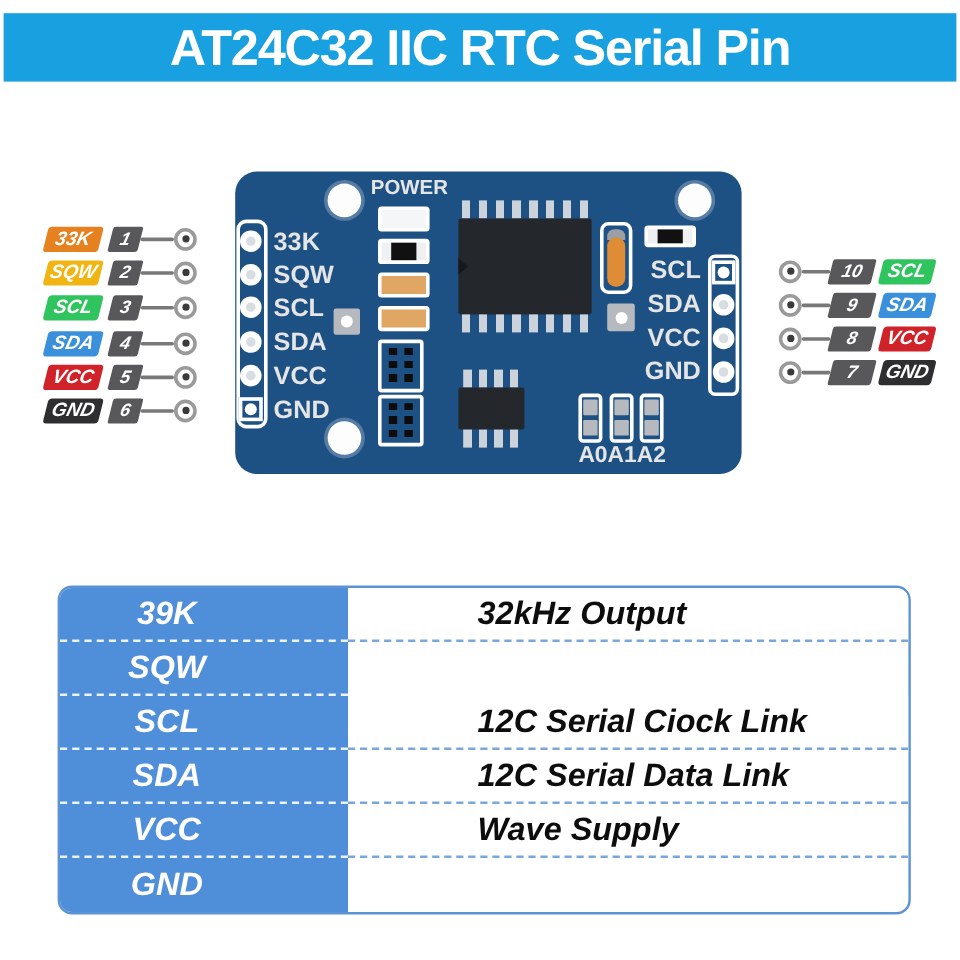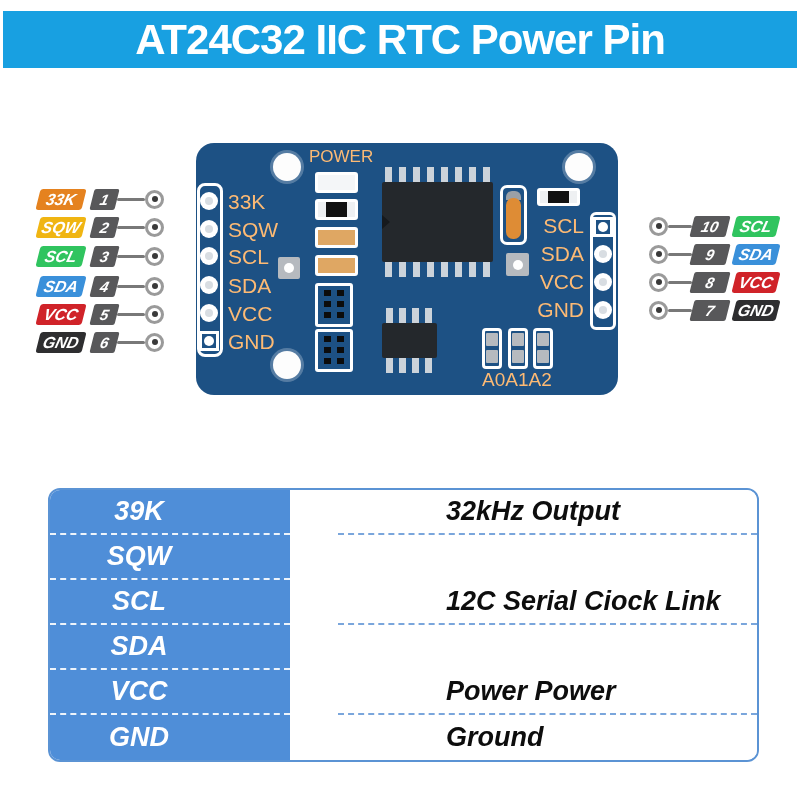--- a/index.html
+++ b/index.html
@@ -25,21 +25,21 @@
   .pinhole{width:13px;height:13px;border-radius:50%;background:#fff;
            border:3px solid #9a9a9a;position:relative;flex:0 0 auto;}
   .pinhole .dot{position:absolute;left:50%;top:50%;width:6px;height:6px;margin:-3px 0 0 -3px;
                 border-radius:50%;background:#3a3a3a;}
 
   
   .board{position:absolute;left:196px;top:143px;width:422px;height:252px;
          background:#1d5184;border-radius:18px;}
   .hole{position:absolute;width:28px;height:28px;border-radius:50%;background:#fdfdfd;
         box-shadow:0 0 0 3px rgba(255,255,255,.25);}
-  .silk{position:absolute;color:#fdba74;font-weight:normal;}
+  .silk{position:absolute;color:#e5e5e5;font-weight:bold;}
   .header-outline{position:absolute;border:3px solid #fff;border-radius:8px;}
   .hpin{position:absolute;width:18px;height:18px;border-radius:50%;background:#fff;}
   .hpin .inner{position:absolute;left:50%;top:50%;width:8px;height:8px;margin:-4px 0 0 -4px;
                border-radius:50%;background:#d8dde2;}
   .hpin-sq{position:absolute;width:14px;height:14px;border:3px solid #fff;background:#1d5184;}
   .hpin-sq .inner{position:absolute;left:50%;top:50%;width:10px;height:10px;margin:-5px 0 0 -5px;
                   border-radius:50%;background:#fff;}
   .smd{position:absolute;border:3px solid #fff;border-radius:3px;background:#eef0f2;overflow:hidden;}
   .smd .body{position:absolute;left:22%;top:0;width:56%;height:100%;background:#111;}
   .smd.tan{background:#dfa763;}
@@ -64,31 +64,31 @@
 
   
   .ptable{position:absolute;left:48px;top:488px;width:707px;height:270px;
           border:2px solid #5b93d4;border-radius:12px;overflow:hidden;background:#fff;
           display:flex;flex-direction:column;}
   .trow{flex:1;display:flex;}
   .tcell-pin{width:240px;background:#4f8ed8;display:flex;align-items:center;justify-content:center;
              padding-right:62px;box-sizing:border-box;color:#fff;
              font-weight:bold;font-style:italic;font-size:27px;}
   .tcell-desc{flex:1;display:flex;align-items:center;padding-left:108px;box-sizing:border-box;
-              color:#0d0d0d;font-weight:bold;font-style:italic;font-size:27px;background:#fff;margin-left:48px;}
+              color:#0d0d0d;font-weight:bold;font-style:italic;font-size:27px;background:#fff;}
   .trow:not(:last-child) .tcell-pin{border-bottom:2px dashed rgba(255,255,255,.9);}
   .trow:not(:last-child) .tcell-desc{border-bottom:2px dashed #7aa6dc;}
 </style>
 </head>
 <body>
 
 <div id="app">
 
   <div class="banner" style="background-color: rgb(24, 160, 225);">
-    <div class="banner-title">AT24C32 IIC RTC Power Pin</div>
+    <div class="banner-title">AT24C32 IIC RTC Serial Pin</div>
   </div>
 
   <div class="prow" style="left:38px;top:188px;">
     <div class="badge lbadge" style="background-color: rgb(229, 130, 31);">33K</div>
     <div class="numbadge" style="background-color: rgb(88, 88, 90);">1</div>
     <div class="wire"></div>
     <div class="pinhole">
         <div class="dot"></div>
       </div>
   </div>
@@ -283,24 +283,24 @@
     </div>
     <div class="trow">
       <div class="tcell-pin" style="background-color: rgb(79, 142, 216);">SQW</div>
     </div>
     <div class="trow">
       <div class="tcell-pin" style="background-color: rgb(79, 142, 216);">SCL</div>
       <div class="tcell-desc">12C Serial Ciock Link</div>
     </div>
     <div class="trow">
       <div class="tcell-pin" style="background-color: rgb(79, 142, 216);">SDA</div>
+      <div class="tcell-desc">12C Serial Data Link</div>
     </div>
     <div class="trow">
       <div class="tcell-pin" style="background-color: rgb(79, 142, 216);">VCC</div>
-      <div class="tcell-desc">Power Power</div>
+      <div class="tcell-desc">Wave Supply</div>
     </div>
     <div class="trow">
       <div class="tcell-pin" style="background-color: rgb(79, 142, 216);">GND</div>
-      <div class="tcell-desc">Ground</div>
     </div>
   </div>
 
 </div>
 
 </body></html>

